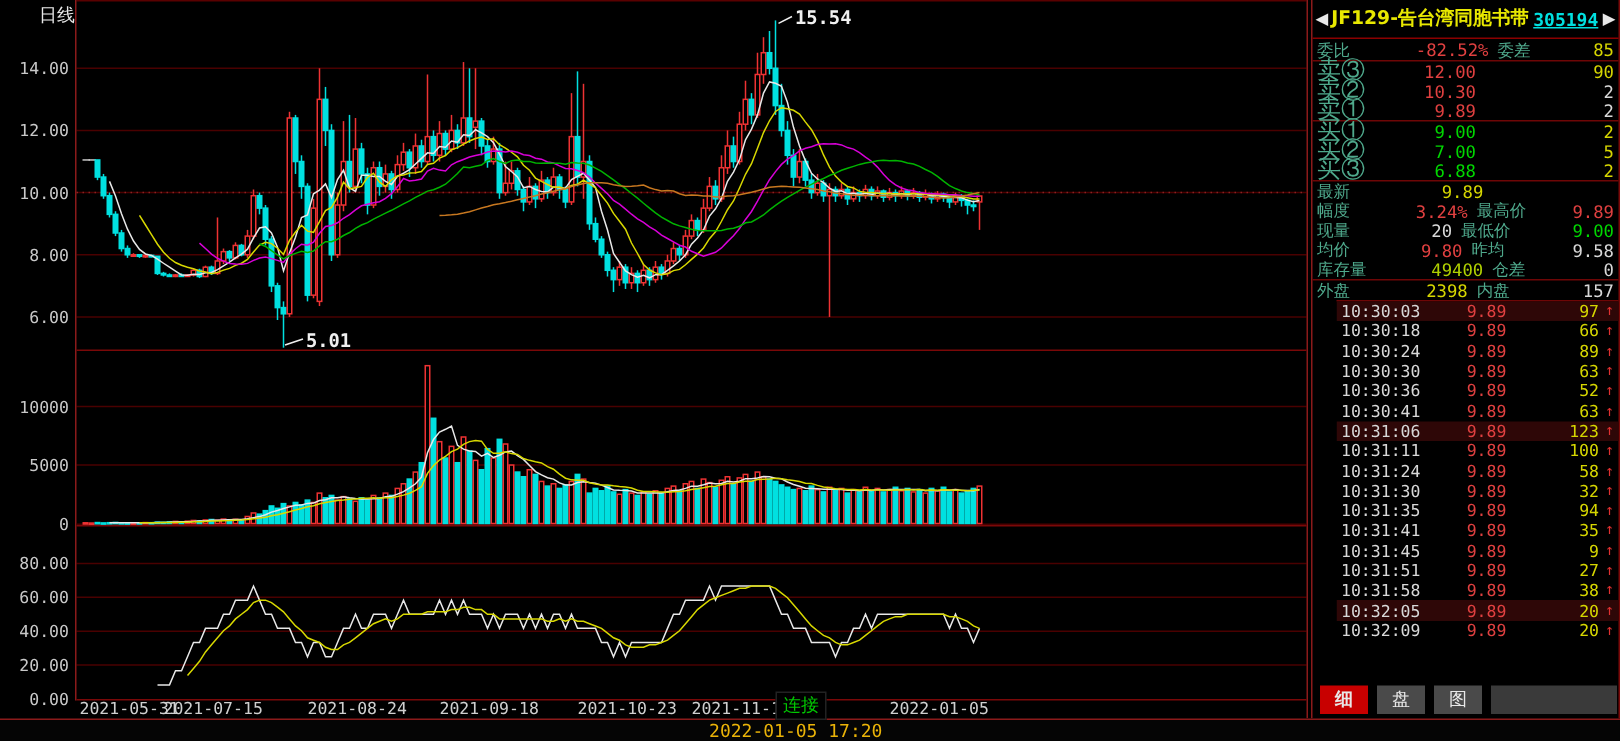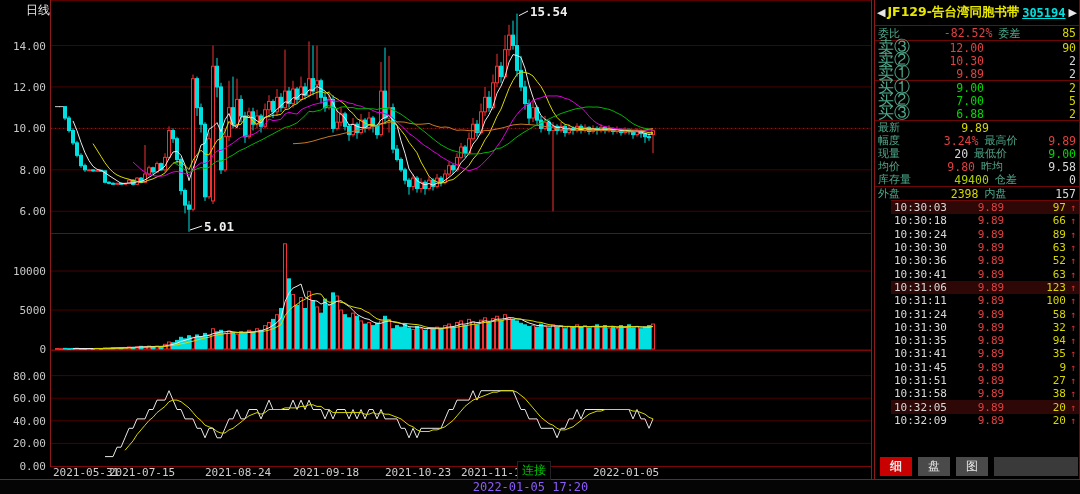--- a/index.html
+++ b/index.html
@@ -38,21 +38,21 @@
   .tick-row .a{width:10px;text-align:right;color:#e03030;font-size:10px;}
   #tab-row{position:absolute;left:874px;top:455px;width:206px;height:23px;display:flex;align-items:center;gap:6px;padding-left:6px;box-sizing:border-box;}
   .tab{width:32px;height:19px;line-height:19px;text-align:center;color:#e8e8e8;font-size:12px;
        background:#4a4a4a;cursor:pointer;flex:0 0 auto;}
   .tab.active{background:#c80000;font-weight:bold;}
   #tab-strip{flex:1 1 auto;height:19px;background:#3a3a3a;margin-right:2px;}
   #status-bar{position:absolute;left:0;top:479px;width:1080px;height:15px;background:#050505;
               border-top:1px solid #8b1a1a;display:flex;align-items:center;justify-content:flex-end;
               font-family:"DejaVu Sans Mono",monospace;font-size:12px;box-sizing:border-box;flex-direction:column;}
   #conn{color:#00c800;margin-right:12px;padding:0 4px;background:#000;border:1px solid #222;}
-  #clock{color:#8b5cf6;margin-right:19px;}
+  #clock{color:#eab308;margin-right:19px;}
 </style>
 </head>
 <body>
 
 <div id="app">
   <div id="period-label">日线</div>
   <div id="chart-svg">
       <svg width="874" height="479" style="display:block">
         <line x1="51" y1="45.51351351351354" x2="871" y2="45.51351351351354" stroke="#4a0000" stroke-width="1"></line>
         <line x1="51" y1="86.95495495495497" x2="871" y2="86.95495495495497" stroke="#4a0000" stroke-width="1"></line>

